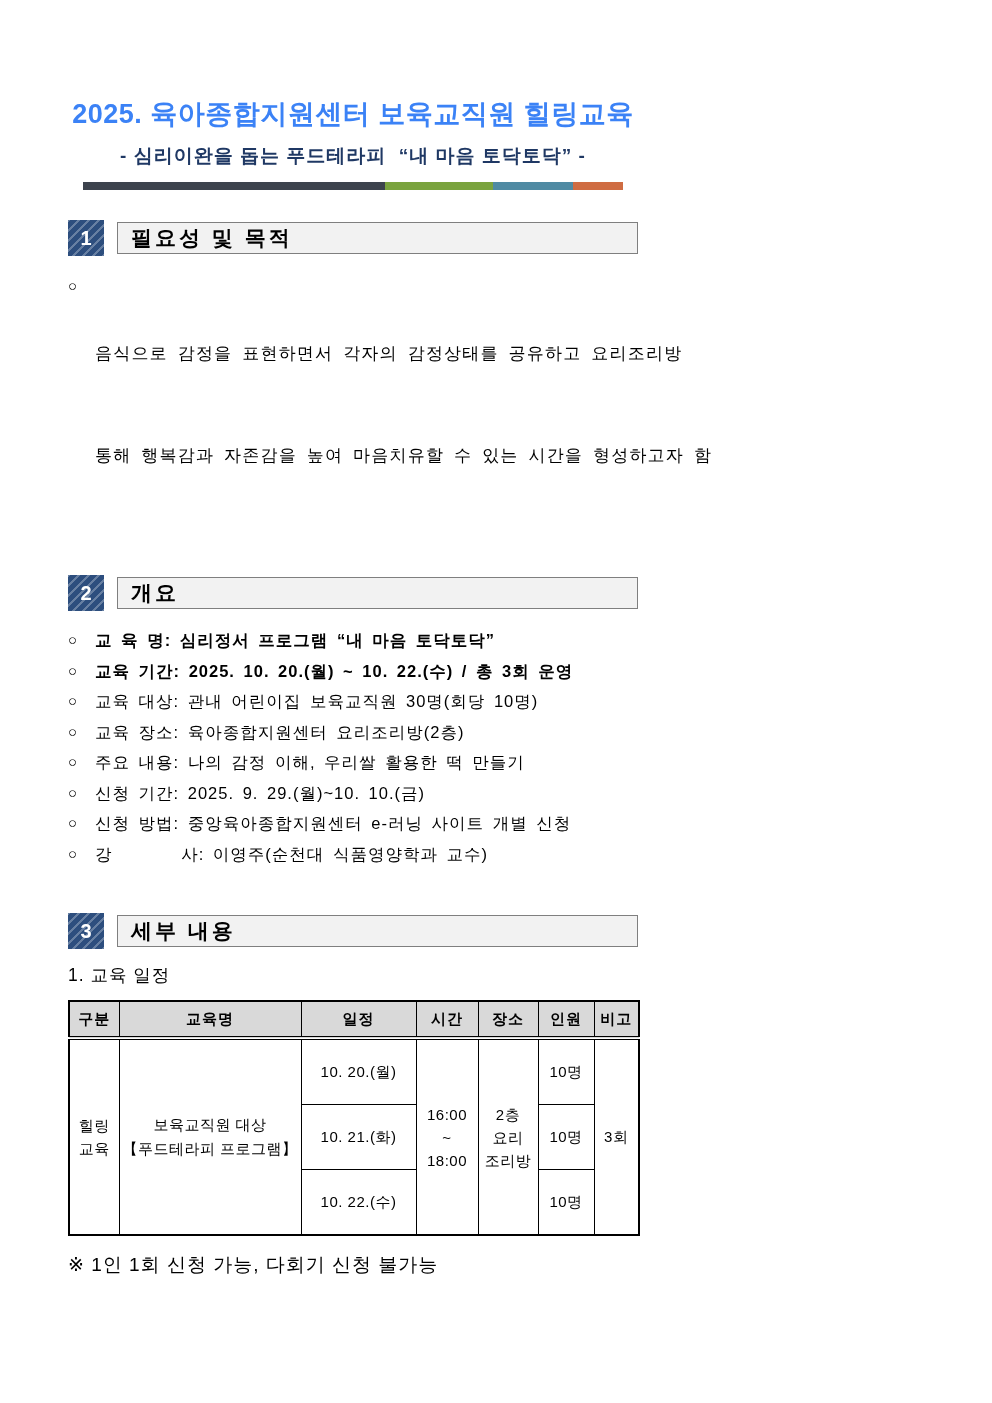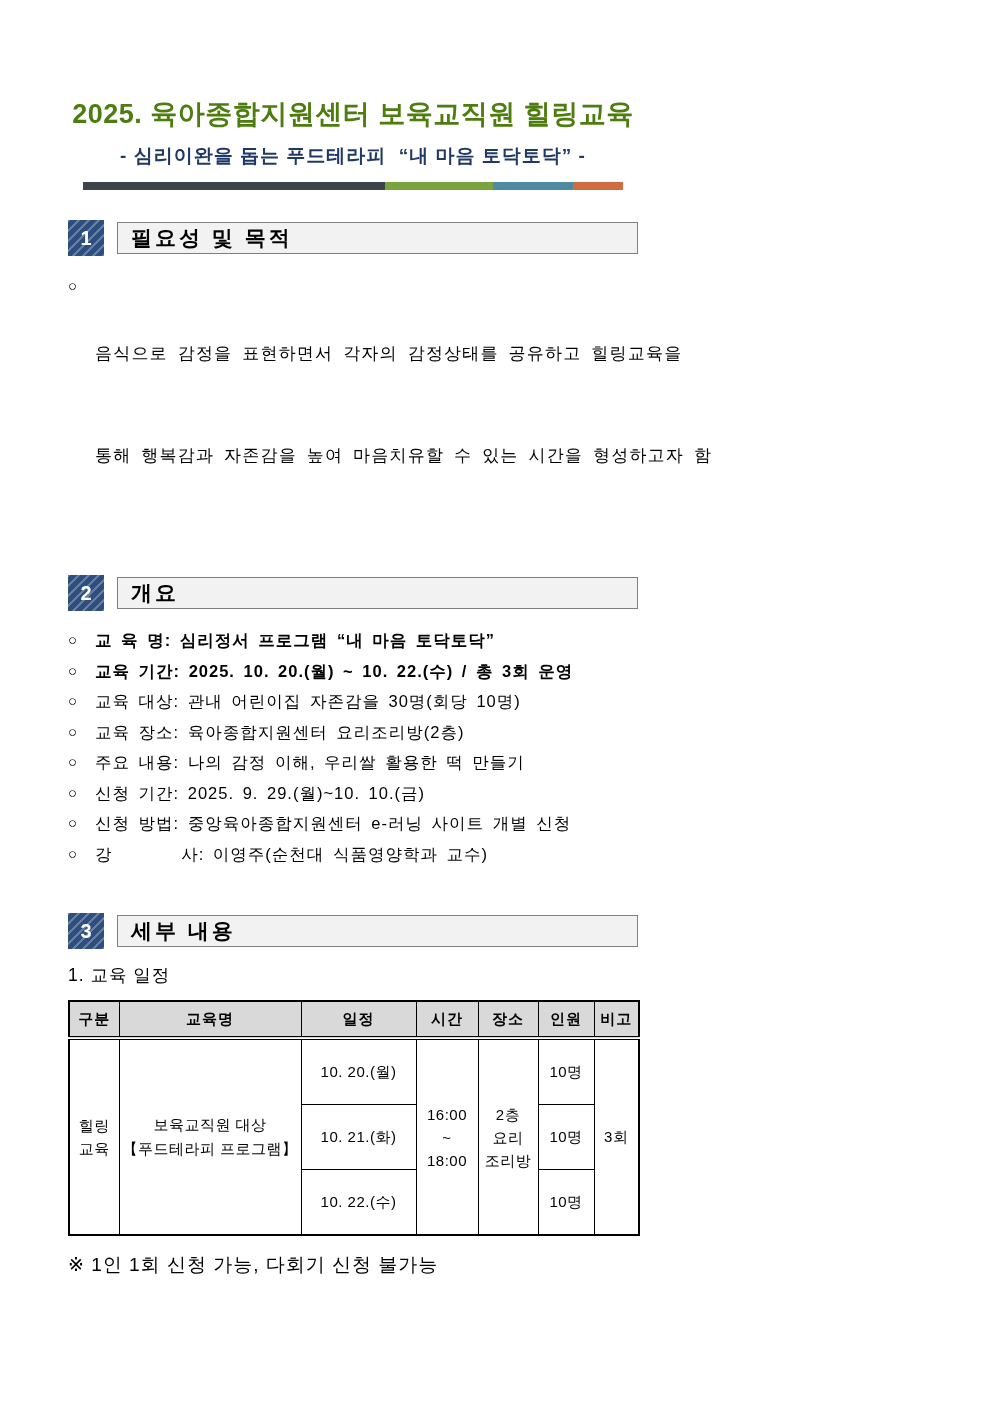--- a/index.html
+++ b/index.html
@@ -13,21 +13,21 @@
   }
   .content {
     position:absolute; left:68px; top:0;
     width:570px;
     padding-top:96px;
   }
 
   
   .doc-title {
     text-align:center;
-    color:#4d7c0f;
+    color:#3b82f6;
     font-weight:bold;
     font-size:27px;
     letter-spacing:0.5px;
     white-space:pre;
   }
   .doc-subtitle {
     text-align:center;
     color:#1f3864;
     font-weight:bold;
     font-size:19px;
@@ -156,41 +156,41 @@
       <span class="seg seg4" style="background: rgb(207, 108, 66);"></span>
     </div>
 
     <div class="sec-head">
       <div class="badge">1</div>
       <div class="sec-box">필요성 및 목적</div>
     </div>
     <div class="para">
       <span class="bullet">○</span>
       <div class="para-lines">
-        <div>음식으로 감정을 표현하면서 각자의 감정상태를 공유하고 힐링교육을</div>
+        <div>음식으로 감정을 표현하면서 각자의 감정상태를 공유하고 요리조리방</div>
         <div>통해 행복감과 자존감을 높여 마음치유할 수 있는 시간을 형성하고자 함</div>
       </div>
     </div>
 
     <div class="sec-head" style="margin-top:34px;">
       <div class="badge">2</div>
       <div class="sec-box">개요</div>
     </div>
     <div class="blist">
       <div class="brow bold">
         <span class="bullet">○</span>
         <span>교 육 명: 심리정서 프로그램 “내 마음 토닥토닥”</span>
       </div>
       <div class="brow bold">
         <span class="bullet">○</span>
         <span>교육 기간: 2025. 10. 20.(월) ~ 10. 22.(수) / 총 3회 운영</span>
       </div>
       <div class="brow">
         <span class="bullet">○</span>
-        <span>교육 대상: 관내 어린이집 자존감을 30명(회당 10명)</span>
+        <span>교육 대상: 관내 어린이집 보육교직원 30명(회당 10명)</span>
       </div>
       <div class="brow">
         <span class="bullet">○</span>
         <span>교육 장소: 육아종합지원센터 요리조리방(2층)</span>
       </div>
       <div class="brow">
         <span class="bullet">○</span>
         <span>주요 내용: 나의 감정 이해, 우리쌀 활용한 떡 만들기</span>
       </div>
       <div class="brow">

